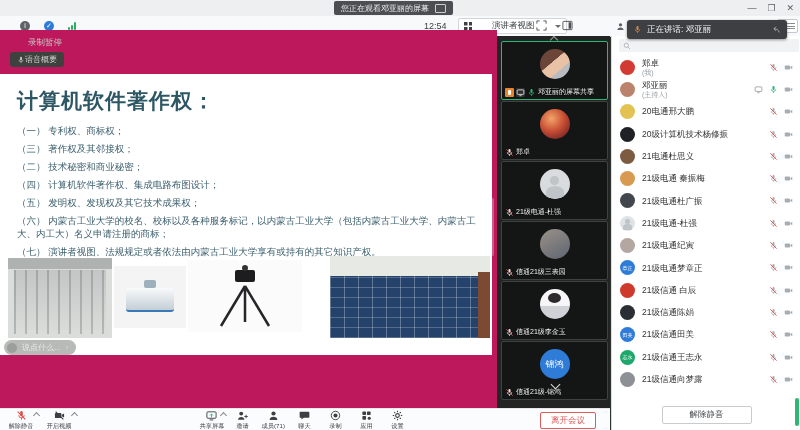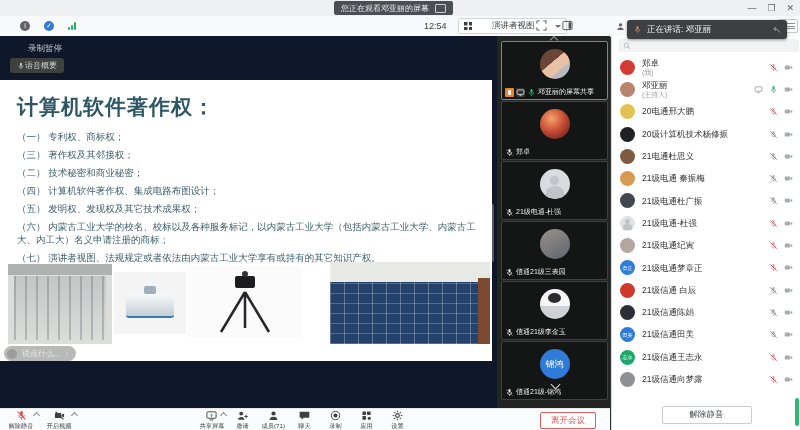--- a/index.html
+++ b/index.html
@@ -26,21 +26,21 @@
     linear-gradient(#3c4043,#3c4043) 0 100%/3.5px 3.5px no-repeat,
     linear-gradient(#3c4043,#3c4043) 100% 100%/3.5px 3.5px no-repeat;}
   .caret-down{width:0;height:0;border-left:3px solid transparent;border-right:3px solid transparent;border-top:3px solid #6a6e72;display:inline-block;}
   .menu-box{width:15px;height:12px;border:1px solid #c5c8cb;border-radius:2px;display:flex;flex-direction:column;justify-content:center;gap:1.5px;padding:0 2px;background:#fff;}
   .menu-box i{height:1px;background:#8a8e92;display:block;}
   
   .speak-toast{position:absolute;left:627px;top:20px;width:148px;height:19px;background:#3d3f42;border-radius:3px;
     box-shadow:0 1px 3px rgba(0,0,0,.4);display:flex;align-items:center;padding:0 6px;gap:5px;z-index:40;}
   .speak-toast .txt{color:#f0f0f0;font-size:8.5px;white-space:nowrap;}
   
-  .stage{position:absolute;left:0;top:36px;width:497px;height:394px;background:#0f172a;}
+  .stage{position:absolute;left:0;top:30px;width:497px;height:394px;background:#be185d;}
   .rec-status{position:absolute;left:28px;top:7px;font-size:8.5px;color:#c3c5c3;}
   .summary-pill{position:absolute;left:10px;top:22px;height:15px;background:#3e423e;border-radius:3px;
     display:flex;align-items:center;gap:0;padding:0 7px;color:#d5d6d5;font-size:8px;}
   .stage-scroll{position:absolute;left:491px;top:168px;width:3px;height:58px;background:rgba(255,255,255,.28);border-radius:2px;}
   
   .slide{position:absolute;left:0;top:44px;width:492px;height:281px;background:#ffffff;overflow:hidden;}
   .slide-title{position:absolute;left:17px;top:13px;font-size:21px;font-weight:bold;color:#2e5765;letter-spacing:1px;}
   .slide-list{position:absolute;left:17px;top:50px;width:462px;}
   .s-item{font-size:9.5px;color:#3c5f6d;line-height:13px;margin-bottom:5px;}
   .photos{position:absolute;left:0;top:0;width:492px;height:281px;pointer-events:none;}

